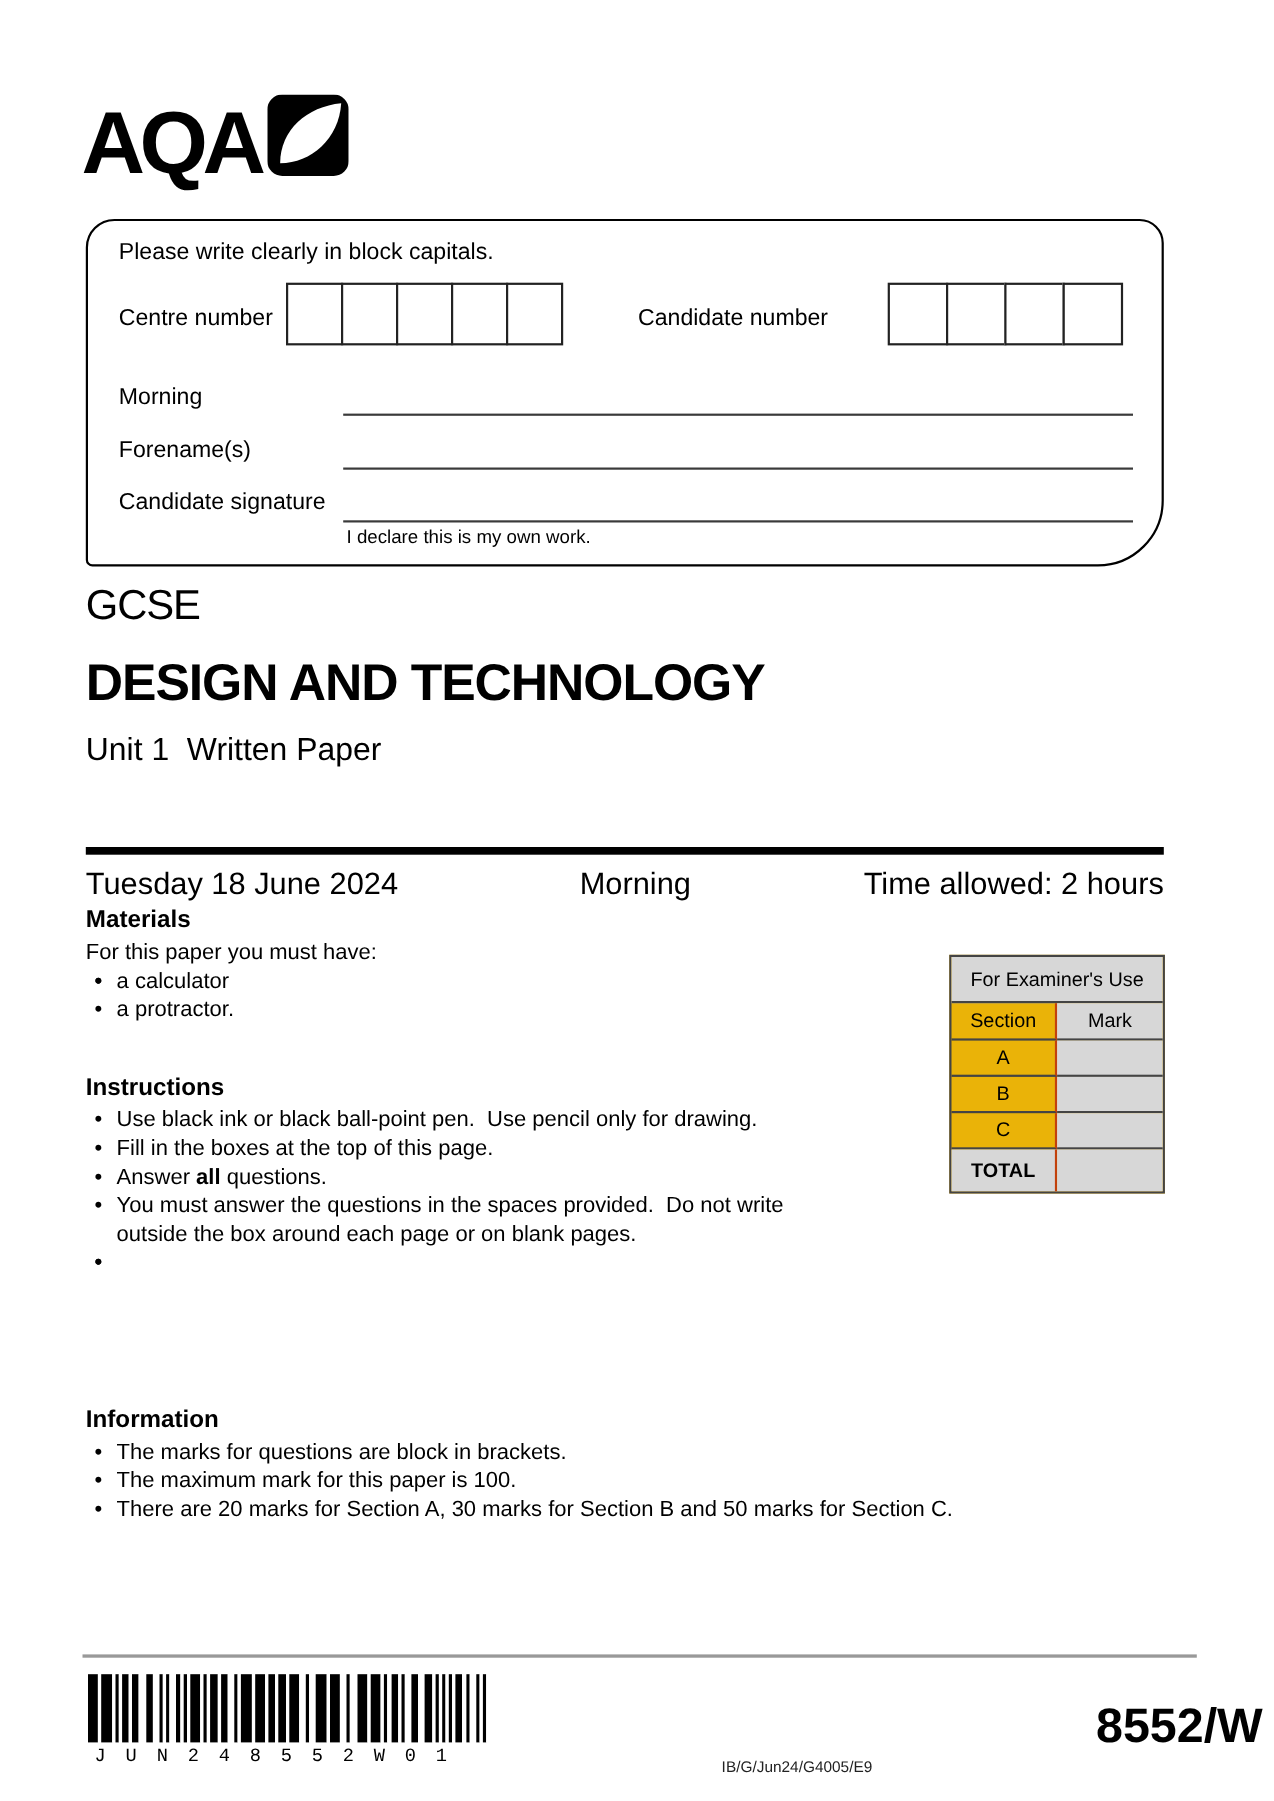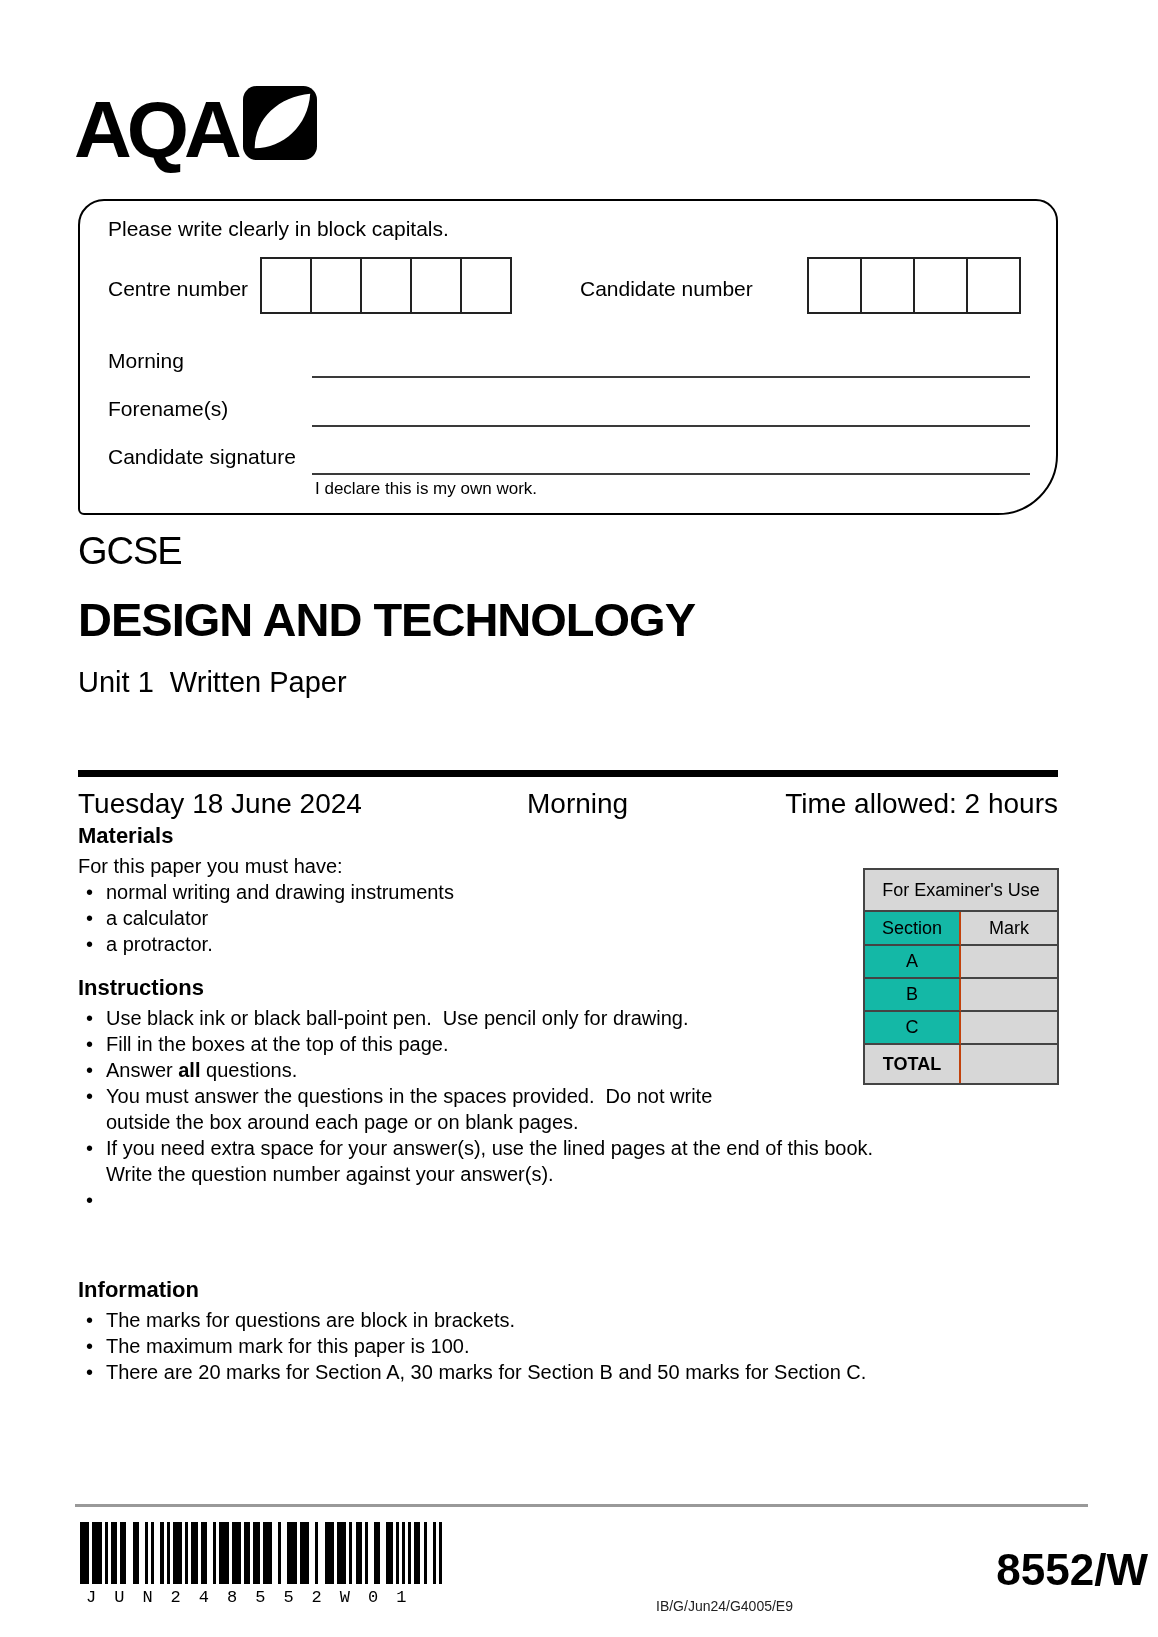--- a/index.html
+++ b/index.html
@@ -41,21 +41,21 @@
 
   
   .section { position:absolute; left:78px; font-size:20px; line-height:26px; }
   .section h3 { font-size:22px; line-height:23px; margin-bottom:6px; }
   .li { position:relative; padding-left:28px; }
   .li .bullet { position:absolute; left:8px; top:0; }
   .btext { white-space:pre-wrap; }
 
   
   .etable { position:absolute; left:863px; top:868px; width:196px; border:2px solid #444;
-    font-size:18px; text-align:right; background:#14b8a6; }
+    font-size:18px; text-align:right; background:#eab308; }
   .et-title { height:42px; background:#d7d7d7; border-bottom:2px solid #444;
     display:flex; align-items:center; justify-content:center; }
   .trow { display:flex; }
   .et-c { width:50%; border-bottom:2px solid #444; display:flex; align-items:center; justify-content:center; }
   .et-c.left { border-right:2px solid #c2410c; }
   .trow.hdr .et-c { height:34px; }
   .trow.body .et-c { height:33px; }
   .trow.total .et-c { height:38px; border-bottom:none; font-weight:700; }
   .fill { background:#d7d7d7; }
 
@@ -121,21 +121,21 @@
   <div class="thick-rule"></div>
 
   <div class="session s-date">Tuesday 18 June 2024</div>
   <div class="session s-tod">Morning</div>
   <div class="session s-time">Time allowed: 2 hours</div>
 
   <div class="section" style="top:824px; width:720px;">
     <h3>Materials</h3>
     <div>For this paper you must have:</div>
     <div>
-        <div class="li"><span class="bullet">•</span><span class="btext"><span>normal writing and drawing instruments</span></span></div>
+        <div class="li"><span class="bullet">•</span></div>
         <div class="li"><span class="bullet">•</span><span class="btext"><span>a calculator</span></span></div>
         <div class="li"><span class="bullet">•</span><span class="btext"><span>a protractor.</span></span></div>
       </div>
   </div>
 
   <div class="etable">
     <div class="et-title">For Examiner's Use</div>
     <div class="trow hdr">
       <div class="et-c left">Section</div>
       <div class="et-c fill">Mark</div>
@@ -161,22 +161,21 @@
   </div>
 
   <div class="section" style="top:976px; width:960px;">
     <h3>Instructions</h3>
     <div>
         <div class="li"><span class="bullet">•</span><span class="btext"><span>Use black ink or black ball-point pen.  Use pencil only for drawing.</span></span></div>
         <div class="li"><span class="bullet">•</span><span class="btext"><span>Fill in the boxes at the top of this page.</span></span></div>
         <div class="li"><span class="bullet">•</span><span class="btext"><span>Answer </span><b>all</b><span> questions.</span></span></div>
         <div class="li"><span class="bullet">•</span><span class="btext"><span>You must answer the questions in the spaces provided.  Do not write
 outside the box around each page or on blank pages.</span></span></div>
-        <div class="li"><span class="bullet">•</span><span class="btext"><span>If you need extra space for your answer(s), use the lined pages at the end of this book.
-Write the question number against your answer(s).</span></span></div>
+        <div class="li"><span class="bullet">•</span></div>
         <div class="li"><span class="bullet">•</span></div>
       </div>
   </div>
 
   <div class="section" style="top:1278px; width:960px;">
     <h3>Information</h3>
     <div>
         <div class="li"><span class="bullet">•</span><span class="btext"><span>The marks for questions are block in brackets.</span></span></div>
         <div class="li"><span class="bullet">•</span><span class="btext"><span>The maximum mark for this paper is 100.</span></span></div>
         <div class="li"><span class="bullet">•</span><span class="btext"><span>There are 20 marks for Section A, 30 marks for Section B and 50 marks for Section C.</span></span></div>

